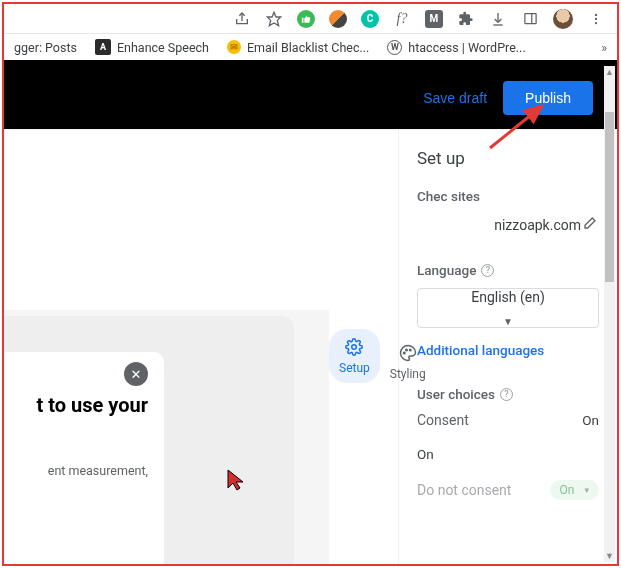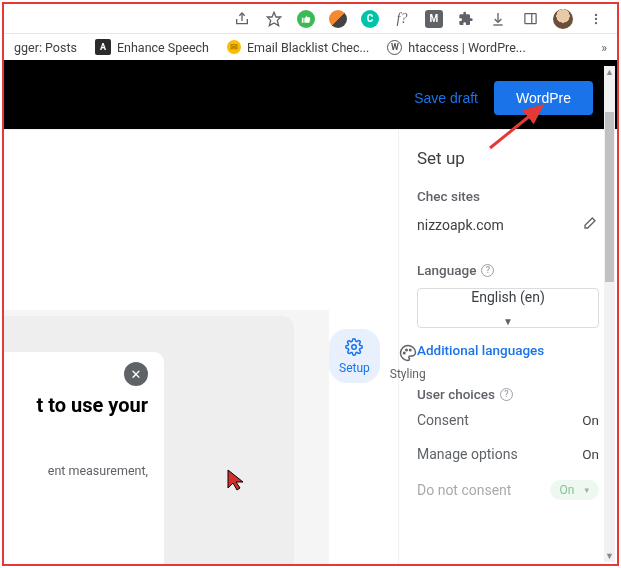--- a/index.html
+++ b/index.html
@@ -38,21 +38,21 @@
   .leftcol { flex:1; position:relative; background: linear-gradient(180deg,#fff 0 180px,#f5f5f5 180px 100%); overflow:hidden;}
   .tabcol { width: 70px; display:flex; flex-direction:row; align-items:center; padding-top: 18px; border-right:1px solid #f1f1f1; }
   .tabbtn { display:flex; flex-direction:column; align-items:center; gap:4px; padding: 8px 10px; border-radius:18px; cursor:pointer; font-size:12px; }
   .tabbtn.active { background:#e8f0fe; color:#1a73e8; }
   .tabbtn .ticon2 { width:20px;height:20px; display:flex;align-items:center;justify-content:center;}
   .tabbtn.inactive { color:#5f6368; margin-top:12px;}
   .rightcol { width: 218px; padding: 18px 18px 0 18px; font-size:14px; color:#3c4043; overflow:hidden;}
   .sectitle { font-size:17px; color:#3c4043; margin-bottom: 20px; }
   .label { font-size:13.5px; font-weight:500; color:#5f6368; margin-bottom: 10px; display:flex; align-items:center; gap:5px;}
   .help { width:13px;height:13px;border:1.3px solid #9aa0a6;border-radius:50%;display:inline-flex;align-items:center;justify-content:center;font-size:9px;color:#9aa0a6;}
-  .siterow { display:flex; align-items:center; justify-content:space-between; font-size:14px; color:#3c4043; margin-bottom: 26px; padding: 2px 0;}
+  .siterow { display:flex; align-items:center; justify-content:flex-end; font-size:14px; color:#3c4043; margin-bottom: 26px; padding: 2px 0;}
   .pencil { width:18px;height:18px;color:#5f6368; cursor:pointer; }
   .select { border:1px solid #dadce0; border-radius:4px; height:40px; display:flex; align-items:center; justify-content:space-between; padding: 0 12px; font-size:14px; color:#3c4043; cursor:pointer; margin-bottom:14px;flex-direction:column;}
   .addlang { color:#1a73e8; font-size:13.5px; font-weight:500; cursor:pointer; margin-bottom: 28px; display:inline-block;}
   .choicerow { display:flex; justify-content:space-between; align-items:center; font-size:14px; color:#5f6368; margin-bottom:18px;}
   .choicerow .val { color:#3c4043; font-size:13.5px;}
   .onpill { background:#dff4e4; color:#1e8e3e; font-size:12px; padding:3px 10px 3px 10px; border-radius:12px; display:inline-flex; align-items:center; gap:4px;}
   .onpill::after{content:"▾"; font-size:9px; color:#5f6368; margin-left:6px;}
   .faded { opacity: .55; }
 
   
@@ -140,21 +140,21 @@
       </div>
     <div class="bm">
         <span class="wp">W</span>
         <span>htaccess | WordPre...</span>
       </div>
     <span class="bm-chevron">»</span>
   </div>
 
   <div class="actionbar">
     <button class="savedraft">Save draft</button>
-    <button class="publish">WordPre</button>
+    <button class="publish">Publish</button>
   </div>
 
   <svg class="arrow" width="80" height="56">
     <defs>
         <marker id="ah" markerWidth="8" markerHeight="8" refX="6" refY="3" orient="auto">
           <path d="M0,0 L7,3 L0,6 Z" fill="#e53935"></path>
         </marker>
       </defs>
     <line x1="8" y1="48" x2="60" y2="6" stroke="#e53935" stroke-width="3" marker-end="url(#ah)"></line>
   </svg>
@@ -220,21 +220,20 @@
       <div class="label">
         <span>User choices</span>
         <span class="help">?</span>
       </div>
 
       <div class="choicerow">
         <span>Consent</span>
         <span class="val">On</span>
       </div>
       <div class="choicerow">
-        <span>Manage options</span>
         <span class="val">On</span>
       </div>
       <div class="choicerow faded">
         <span>Do not consent</span>
         <span class="onpill">On</span>
       </div>
     </div>
   </div>
 
   <div class="vscroll">

